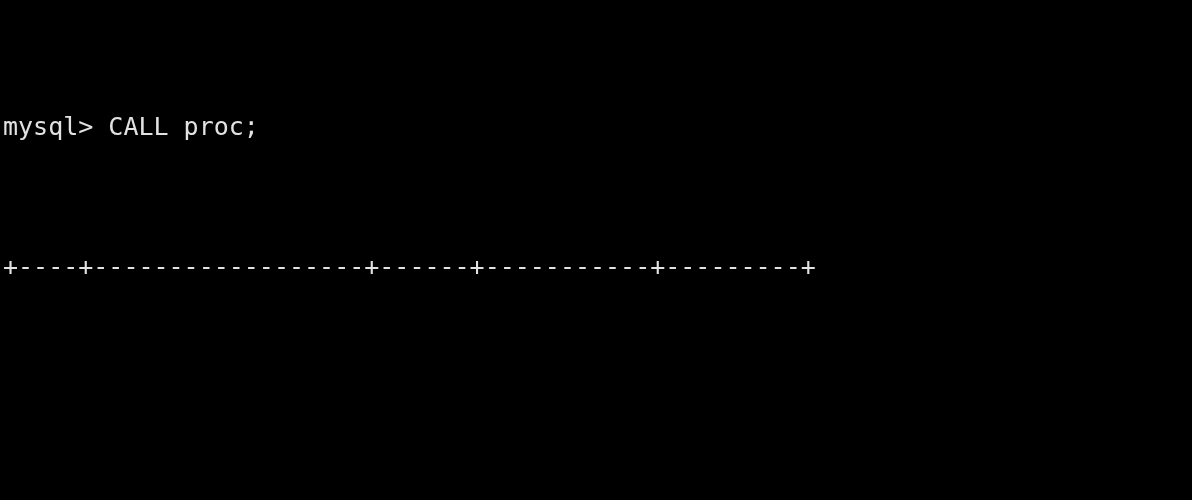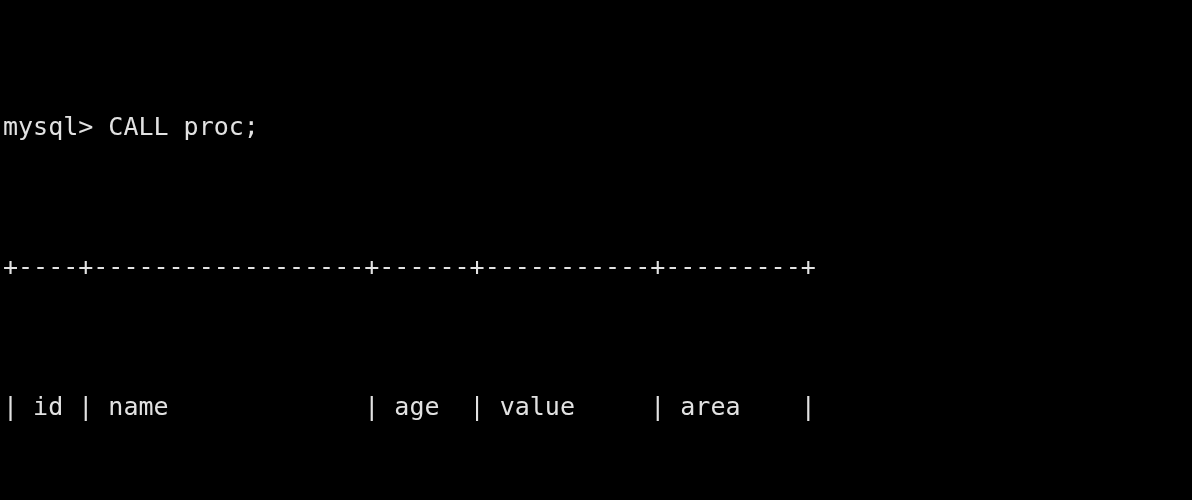--- a/index.html
+++ b/index.html
@@ -37,21 +37,20 @@
 </style>
 </head>
 <body>
 
 <div id="terminal">
 
   <div class="line prompt-line">mysql&gt; CALL proc;</div>
 
   <div class="line rule-line">+----+------------------+------+-----------+---------+</div>
 
-  <div class="line header-line">| id | name             | age  | value     | area    |</div>
 
   
 
   
   
   
   
   
   
   

